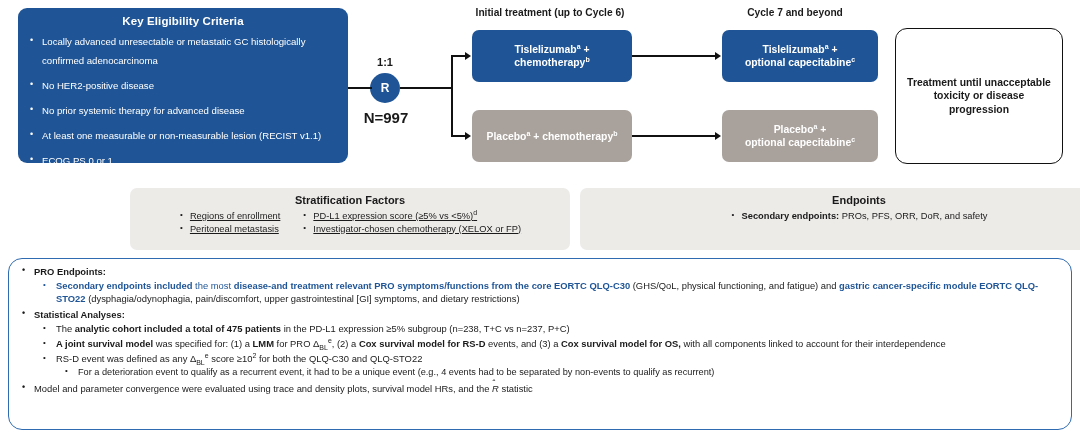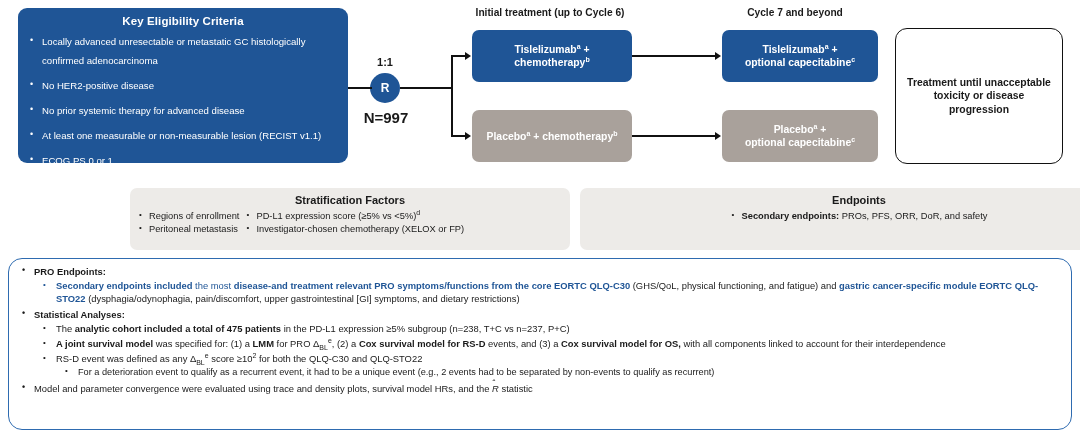--- a/index.html
+++ b/index.html
@@ -84,21 +84,21 @@
     border-bottom:4px solid transparent;border-left:6px solid #111;
   }
 
   
   .band{
     background:#EDEBE8;border-radius:7px;box-sizing:border-box;
   }
   .band-strat{left:130px;top:188px;width:440px;height:62px;padding:6px 8px;}
   .band-end{left:580px;top:188px;width:558px;height:62px;padding:6px 8px;}
   .band-title{text-align:center;font-weight:bold;font-size:11px;margin-bottom:4px;}
-  .band-cols{display:flex;gap:6px;}
+  .band-cols{display:flex;gap:22px;justify-content:center;text-decoration:underline;}
   .bl{list-style:none;margin:0;padding:0;}
   .bl li{
     position:relative;padding-left:11px;font-size:9.3px;line-height:12.5px;
   }
   .bl li:before{content:"\2022";position:absolute;left:1px;top:-1px;font-size:8px;}
   .end-list{margin:0 auto;width:fit-content;}
 
   
   .panel{
     left:8px;top:258px;width:1064px;height:172px;
@@ -237,21 +237,21 @@
       <li>
         <span>Statistical Analyses:</span>
         <ul class="lvl2">
 
           <li><span>The </span><b>analytic cohort included a total of 475 patients</b><span> in the PD-L1 expression ≥5% subgroup (n=238, T+C vs n=237, P+C)</span></li>
 
           <li><b>A joint survival model</b><span> was specified for: (1) a </span><b>LMM</b><span> for PRO Δ</span><sub>BL</sub><sup>e</sup><span>, (2) a </span><b>Cox survival model for RS-D</b><span> events, and (3) a </span><b>Cox survival model for OS,</b><span> with all components linked to account for their interdependence</span></li>
 
           <li><span>RS-D event was defined as any Δ</span><sub>BL</sub><sup>e</sup><span> score ≥10</span><sup>2</sup><span> for both the QLQ-C30 and QLQ-STO22</span>
             <ul class="lvl3">
-              <li>For a deterioration event to qualify as a recurrent event, it had to be a unique event (e.g., 2 events had to be separated by non-events to qualify as recurrent)</li>
+              <li>For a deterioration event to qualify as a recurrent event, it had to be a unique event (e.g., 4 events had to be separated by non-events to qualify as recurrent)</li>
             </ul>
           </li>
         </ul>
       </li>
 
       <li style="font-weight:normal;"><span>Model and parameter convergence were evaluated using trace and density plots, survival model HRs, and the </span><i class="hat" style="font-style:italic">R</i><span> statistic</span></li>
 
     </ul>
   </div>
 

